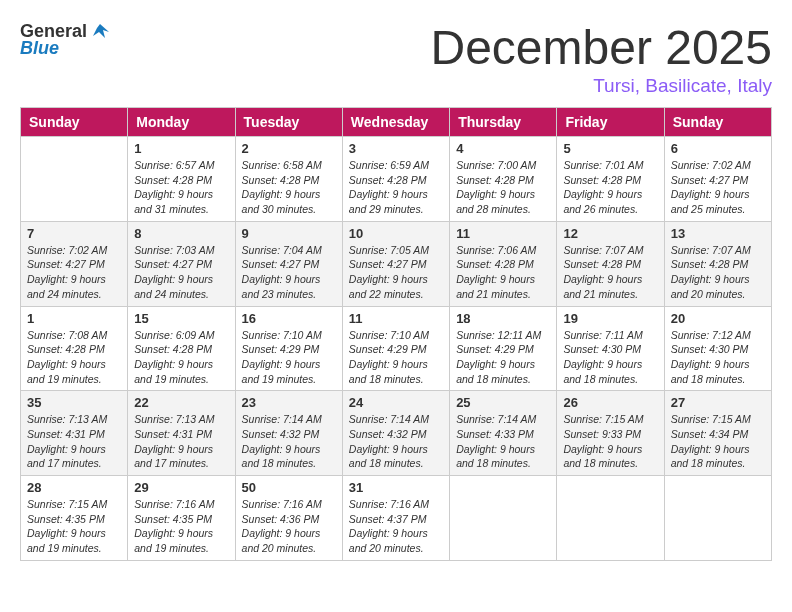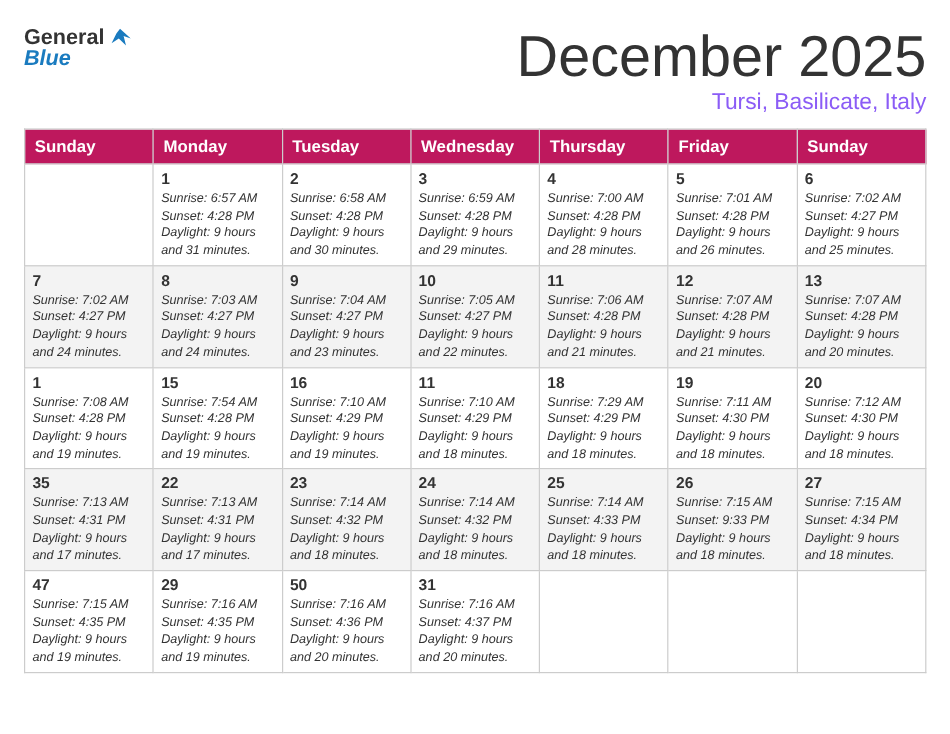--- a/index.html
+++ b/index.html
@@ -210,42 +210,42 @@
       <tr>
         <td>
           <span class="day-number">1</span>
           <div class="day-info">Sunrise: 7:08 AM
 Sunset: 4:28 PM
 Daylight: 9 hours
 and 19 minutes.</div>
         </td>
         <td>
           <span class="day-number">15</span>
-          <div class="day-info">Sunrise: 7:54 AM
+          <div class="day-info">Sunrise: 6:09 AM
 Sunset: 4:28 PM
 Daylight: 9 hours
 and 19 minutes.</div>
         </td>
         <td>
           <span class="day-number">16</span>
           <div class="day-info">Sunrise: 7:10 AM
 Sunset: 4:29 PM
 Daylight: 9 hours
 and 19 minutes.</div>
         </td>
         <td>
           <span class="day-number">11</span>
           <div class="day-info">Sunrise: 7:10 AM
 Sunset: 4:29 PM
 Daylight: 9 hours
 and 18 minutes.</div>
         </td>
         <td>
           <span class="day-number">18</span>
-          <div class="day-info">Sunrise: 7:29 AM
+          <div class="day-info">Sunrise: 12:11 AM
 Sunset: 4:29 PM
 Daylight: 9 hours
 and 18 minutes.</div>
         </td>
         <td>
           <span class="day-number">19</span>
           <div class="day-info">Sunrise: 7:11 AM
 Sunset: 4:30 PM
 Daylight: 9 hours
 and 18 minutes.</div>
@@ -304,21 +304,21 @@
         <td>
           <span class="day-number">27</span>
           <div class="day-info">Sunrise: 7:15 AM
 Sunset: 4:34 PM
 Daylight: 9 hours
 and 18 minutes.</div>
         </td>
       </tr>
       <tr>
         <td>
-          <span class="day-number">47</span>
+          <span class="day-number">28</span>
           <div class="day-info">Sunrise: 7:15 AM
 Sunset: 4:35 PM
 Daylight: 9 hours
 and 19 minutes.</div>
         </td>
         <td>
           <span class="day-number">29</span>
           <div class="day-info">Sunrise: 7:16 AM
 Sunset: 4:35 PM
 Daylight: 9 hours

